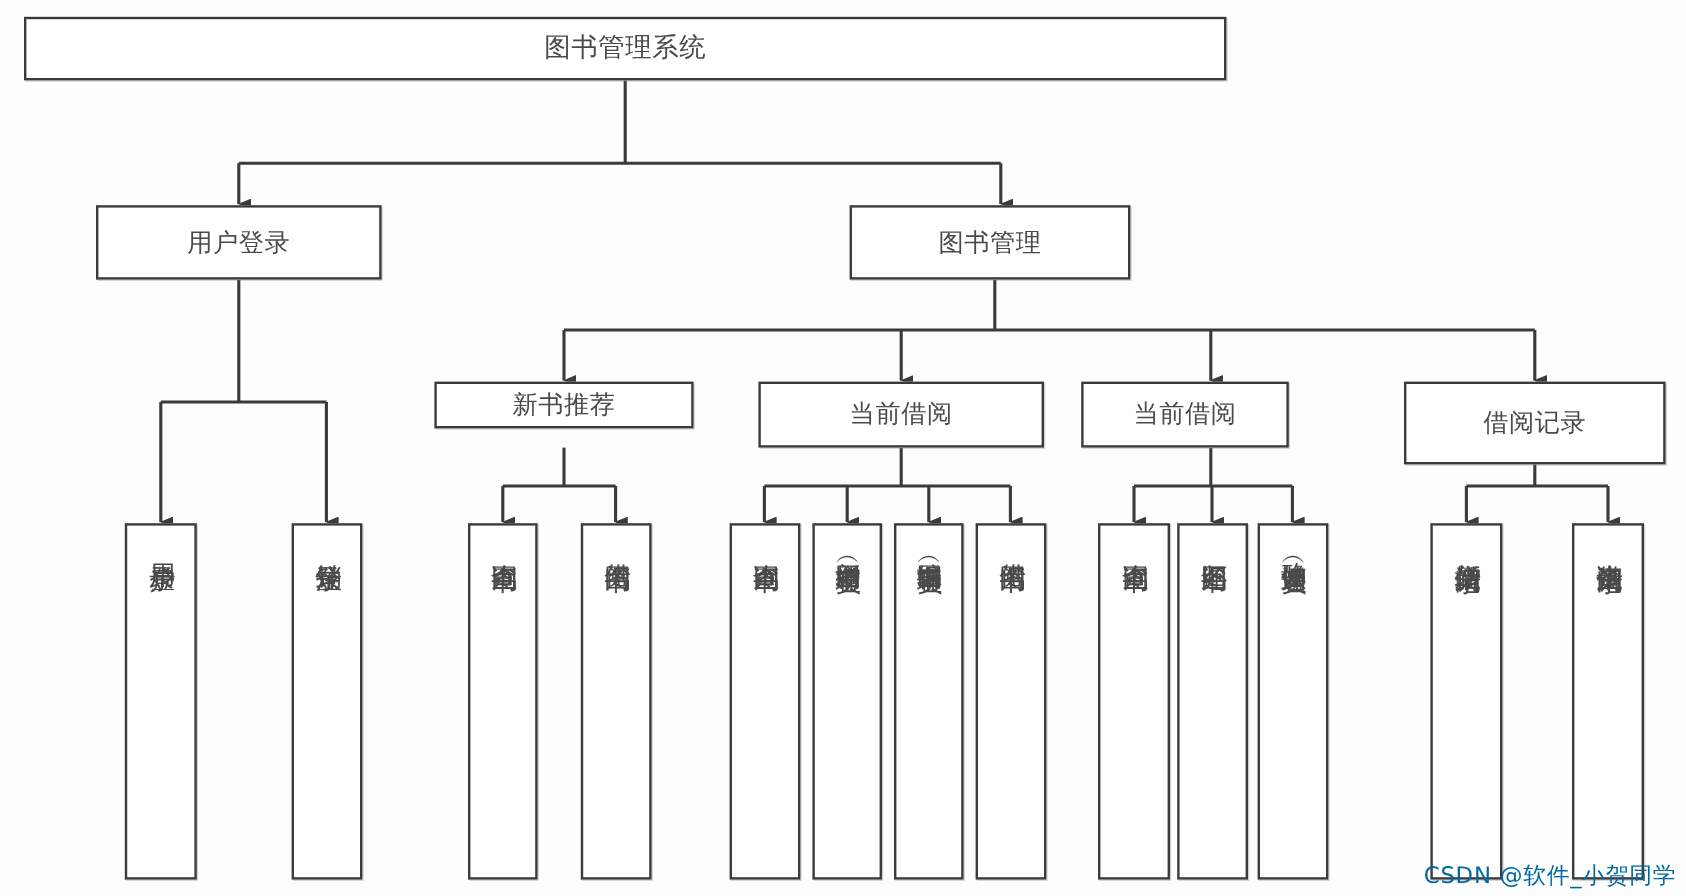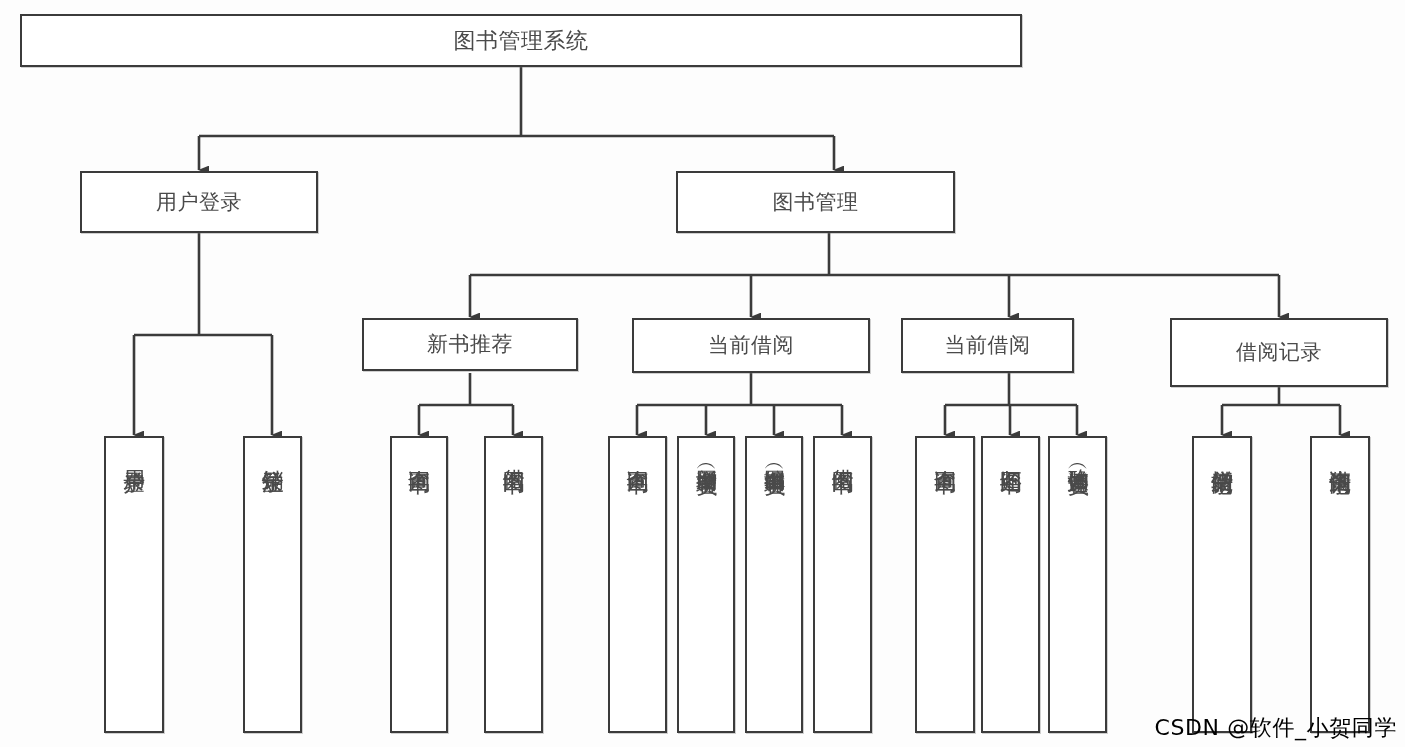--- a/index.html
+++ b/index.html
@@ -48,22 +48,22 @@
     font-size:22px;
     line-height:1.12;
     letter-spacing:1px;
     white-space:nowrap;
     color:#4a4a4a;
   }
   .node.leaf.tall-text .label{font-size:21px;}
   #watermark{
     position:absolute;
     right:8px;bottom:4px;
-    font-size:22px;
-    color:#000000;
+    font-size:19px;
+    color:#0369a1;
     letter-spacing:.6px;
     white-space:nowrap;
     user-select:none;
   }
 </style>
 </head>
 <body>
 
 <div id="diagram-root">
 
@@ -117,25 +117,25 @@
     </g>
   </svg>
 
   <div class="node root" style="left: 20px; top: 14px; width: 1002px; height: 53px;">
     <span class="label">图书管理系统</span>
   </div>
 
   <div class="node" style="left: 80px; top: 171px; width: 238px; height: 62px;">
     <span class="label">用户登录</span>
   </div>
-  <div class="node" style="left: 676px; top: 171px; width: 279px; height: 62px; align-items: center;">
+  <div class="node" style="left: 708px; top: 171px; width: 234px; height: 62px; align-items: center;">
     <span class="label">图书管理</span>
   </div>
 
-  <div class="node" style="left: 362px; top: 318px; width: 216px; height: 53px;">
+  <div class="node" style="left: 362px; top: 318px; width: 216px; height: 39px;">
     <span class="label">新书推荐</span>
   </div>
   <div class="node" style="left: 632px; top: 318px; width: 238px; height: 55px;">
     <span class="label">当前借阅</span>
   </div>
   <div class="node" style="left: 901px; top: 318px; width: 173px; height: 55px;">
     <span class="label">当前借阅</span>
   </div>
   <div class="node" style="left: 1170px; top: 318px; width: 218px; height: 69px;">
     <span class="label">借阅记录</span>

